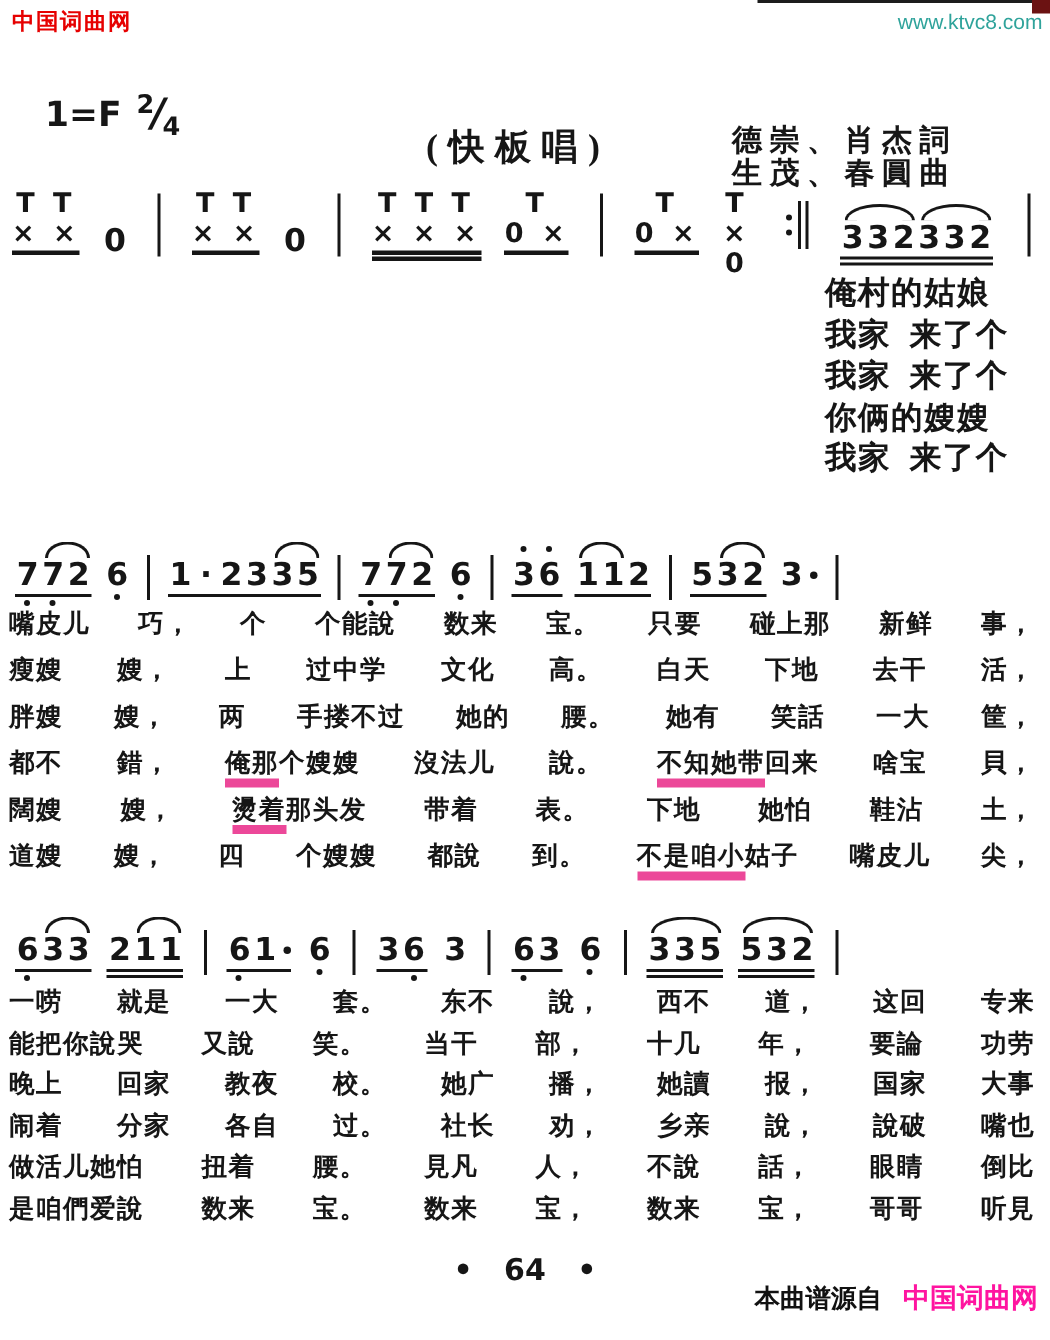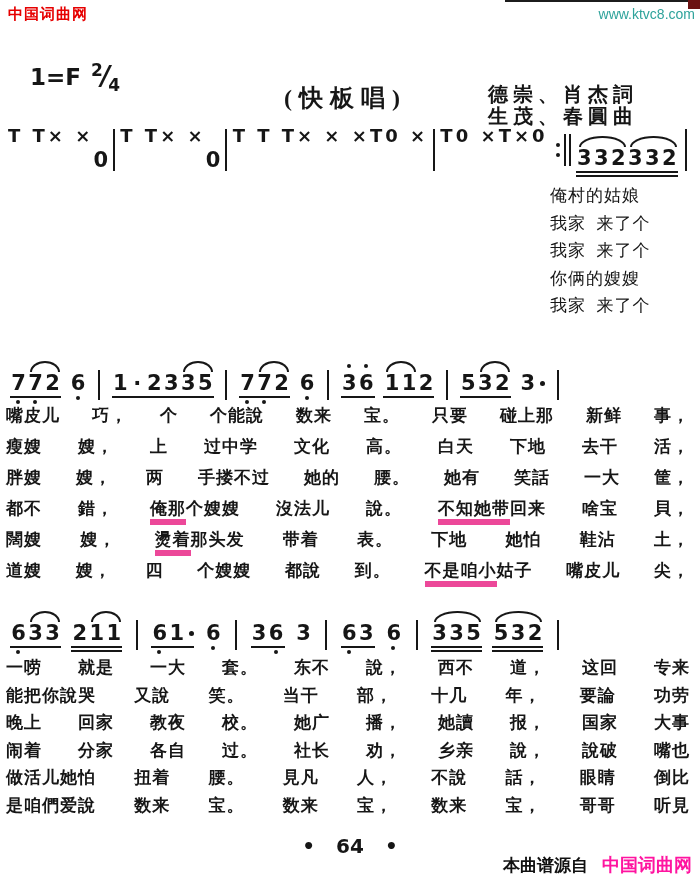--- a/index.html
+++ b/index.html
@@ -38,32 +38,32 @@
   .slur{position:absolute;top:1px;height:9px;border-top:2px solid #161616;border-left:2px solid #161616;
         border-right:2px solid #161616;border-radius:50% 50% 0 0 / 100% 100% 0 0;}
   .after-dot{width:5px;height:5px;background:#161616;border-radius:50%;align-self:center;margin-left:4px;}
 
   .tok-bar{width:2px;background:#161616;height:30px;margin:10px 5px 0;display:inline-block;}
   #sys1 .tok-bar{height:42px;margin-top:3px;}
   .tok-num{font:700 21px "DejaVu Sans",sans-serif;margin-top:12px;}
   #sys1 .tok-num{margin-top:22px;}
   #sys1 .tok-notes{margin-top:9px;}
 
-  .tok-stack{display:inline-flex;align-items:center;}
+  .tok-stack{display:inline-flex;flex-direction:column;align-items:center;}
   .stk-row{font:700 18px "DejaVu Sans",sans-serif;line-height:20px;letter-spacing:3px;white-space:pre;text-align:center;}
   .tok-stack .ul-line{height:3px;margin-top:1px;}
 
   .tok-repeat{display:inline-flex;align-items:center;height:44px;margin:2px 0 0 8px;}
   .rep-dots{display:inline-flex;flex-direction:column;gap:6px;margin-right:4px;}
   .rep-dot{width:4px;height:4px;background:#161616;border-radius:50%;}
   .rep-bar{width:2px;height:32px;background:#161616;display:inline-block;margin-right:3px;}
 
   
   #refrain{position:absolute;top:182px;left:550px;}
-  #refrain .ref-line{font-size:17px;font-weight:400;line-height:27.5px;white-space:pre;letter-spacing:1px;}
+  #refrain .ref-line{font-size:21px;font-weight:700;line-height:27.5px;white-space:pre;letter-spacing:1px;}
 
   
   .lyrics{position:absolute;left:6px;width:684px;text-align:center;}
   #lyr2{top:404px;}
   #lyr3{top:656px;}
   .lyr-row{display:flex;justify-content:space-between;align-items:baseline;}
   #lyr2 .lyr-row{height:31px;}
   #lyr3 .lyr-row{height:27.5px;}
   .lyr-cell{font-weight:700;font-size:17px;white-space:pre;letter-spacing:1px;}
   .u-pre{border-bottom:6px solid #ec4899;padding-bottom:1px;}

